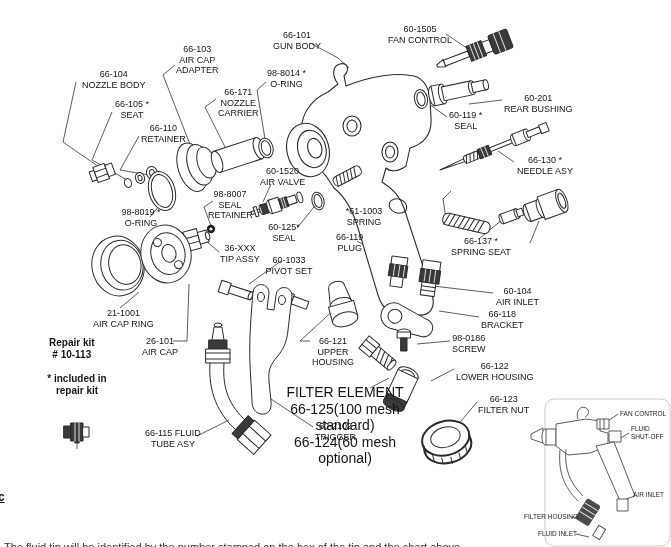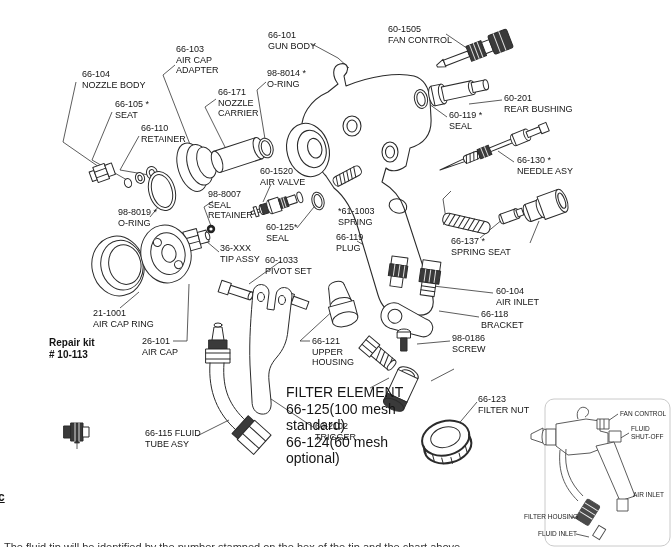--- a/index.html
+++ b/index.html
@@ -1,21 +1,21 @@
 <!DOCTYPE html>
 <html><head>
 <meta charset="utf-8">
 <style>
   html,body{margin:0;padding:0;}
   body{width:671px;height:547px;overflow:hidden;background:#fff;
        font-family:"Liberation Sans", sans-serif;}
   #stage{position:relative;width:671px;height:547px;background:#fff;overflow:hidden;}
   #art{position:absolute;left:0;top:0;z-index:0;}
   .lbl{position:absolute;z-index:2;font-size:9px;line-height:1.18;color:#141414;
-       white-space:pre-line;letter-spacing:0;}
+       white-space:pre-line;letter-spacing:0;text-align:center;}
   .c{}
   .b{font-weight:bold;font-size:10px;line-height:1.15;}
   .small{font-size:14px;}
   .ins{position:absolute;z-index:2;font-size:6.5px;line-height:1.25;color:#222;white-space:pre-line;}
   .frag-letter{position:absolute;z-index:2;font-weight:bold;font-size:12px;
        text-decoration:underline;color:#111;}
   .frag-bottom{position:absolute;z-index:2;font-size:11px;color:#333;white-space:nowrap;}
 </style>
 </head>
 <body>
@@ -384,36 +384,40 @@
   <div class="lbl c" style="left:265px;top:255px;width:48px">60-1033
 PIVOT SET</div>
   <div class="lbl c" style="left:266px;top:222px;width:36px">60-125*
 SEAL</div>
   <div class="lbl" style="left:93px;top:308px">21-1001
 AIR CAP RING</div>
   <div class="lbl" style="left:142px;top:336px">26-101
 AIR CAP</div>
   <div class="lbl b" style="left:49px;top:337px">Repair kit
 # 10-113</div>
+  <div class="lbl b c" style="left:38px;top:373px;width:78px">* included in
+repair kit</div>
   <div class="lbl" style="left:145px;top:428px">66-115 FLUID
 TUBE  ASY</div>
   <div class="lbl" style="left:315px;top:421px">60-2102
 TRIGGER</div>
   <div class="lbl c small" style="left:286px;top:384px;width:118px">FILTER ELEMENT
 66-125(100 mesh standard)
 66-124(60 mesh optional)</div>
   <div class="lbl" style="left:312px;top:336px">66-121
 UPPER
 HOUSING</div>
   <div class="lbl" style="left:496px;top:286px">60-104
 AIR INLET</div>
   <div class="lbl" style="left:481px;top:309px">66-118
 BRACKET</div>
   <div class="lbl" style="left:452px;top:333px">98-0186
 SCREW</div>
+  <div class="lbl" style="left:456px;top:361px">66-122
+LOWER HOUSING</div>
   <div class="lbl" style="left:478px;top:394px">66-123
 FILTER NUT</div>
 
   <div class="ins" style="left:620px;top:410px">FAN CONTROL</div>
   <div class="ins" style="left:631px;top:425px">FLUID
 SHUT-OFF</div>
   <div class="ins" style="left:633px;top:491px">AIR INLET</div>
   <div class="ins" style="left:524px;top:513px">FILTER HOUSING</div>
   <div class="ins" style="left:538px;top:530px">FLUID INLET</div>
 

